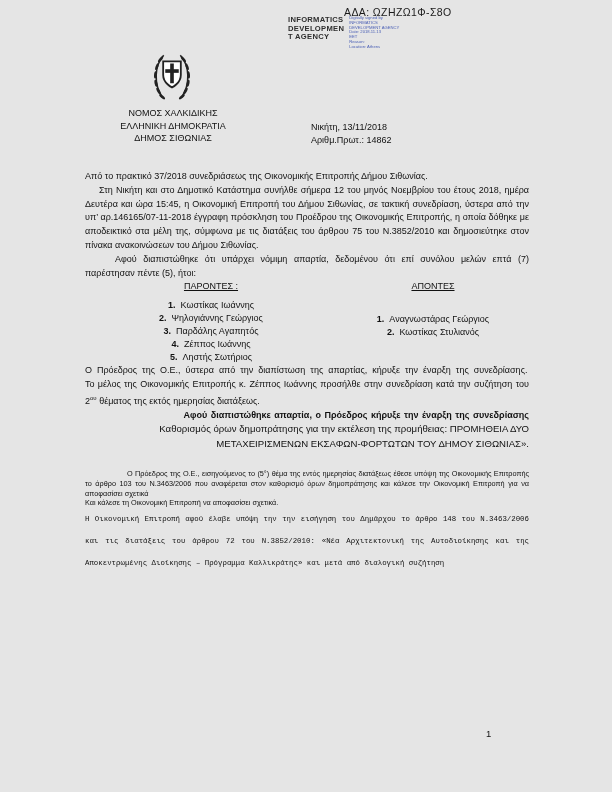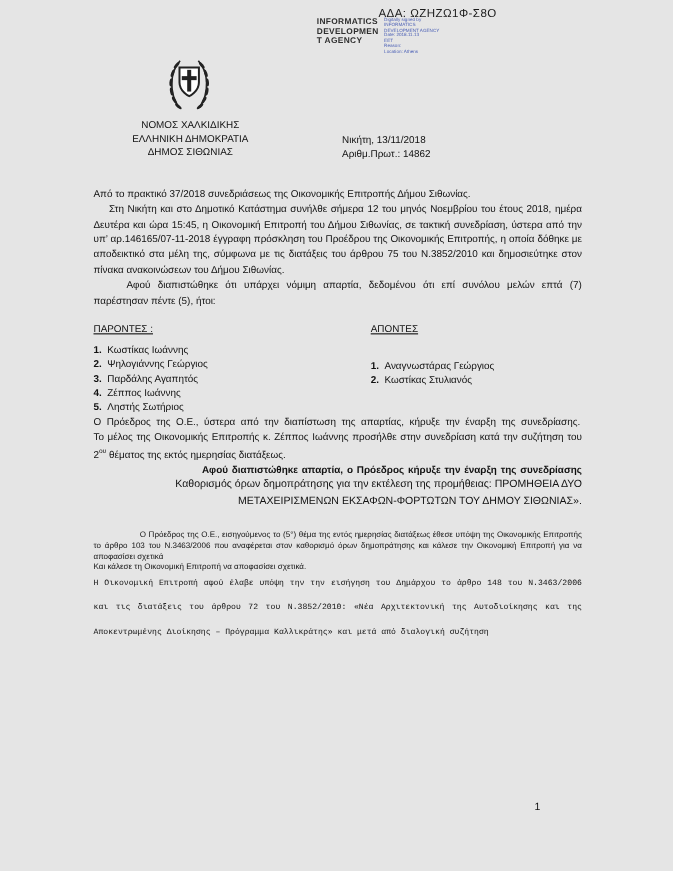--- a/index.html
+++ b/index.html
@@ -17,21 +17,21 @@
 
   .hdr-left { position:absolute; left:78px; top:107px; width:190px; text-align:center; font-size:9px; line-height:12.5px; }
   .hdr-right { position:absolute; left:283px; top:121px; font-size:9px; line-height:12.5px;margin-left:28px; }
 
   .content { position:absolute; left:85px; top:170px; width:444px; font-size:9px; line-height:13.8px; text-align:justify; }
   .content p { margin:0; }
   .intro { margin-bottom:11px; text-align:left; }
   .p1 { text-indent:14px; }
   .p2 { text-indent:30px; }
 
-  .cols { display:flex; margin-top:13px; text-align:left; }
+  .cols { display:flex; text-align:center; }
   .col-present { width:252px; }
   .col-absent { flex:1; }
   .att-label { text-decoration:underline; margin-bottom:5px; }
   ol.members { list-style:none; counter-reset:m; }
   ol.members li { counter-increment:m; line-height:13px; }
   ol.members li::before { content: counter(m) ".  "; font-weight:bold; white-space:pre; }
   ol.absent-list { margin-top:19px; }
 
   .p3 { margin-top:40px; text-indent:3px; }
   .p4 { margin-top:11px; word-spacing:2.5px; }

